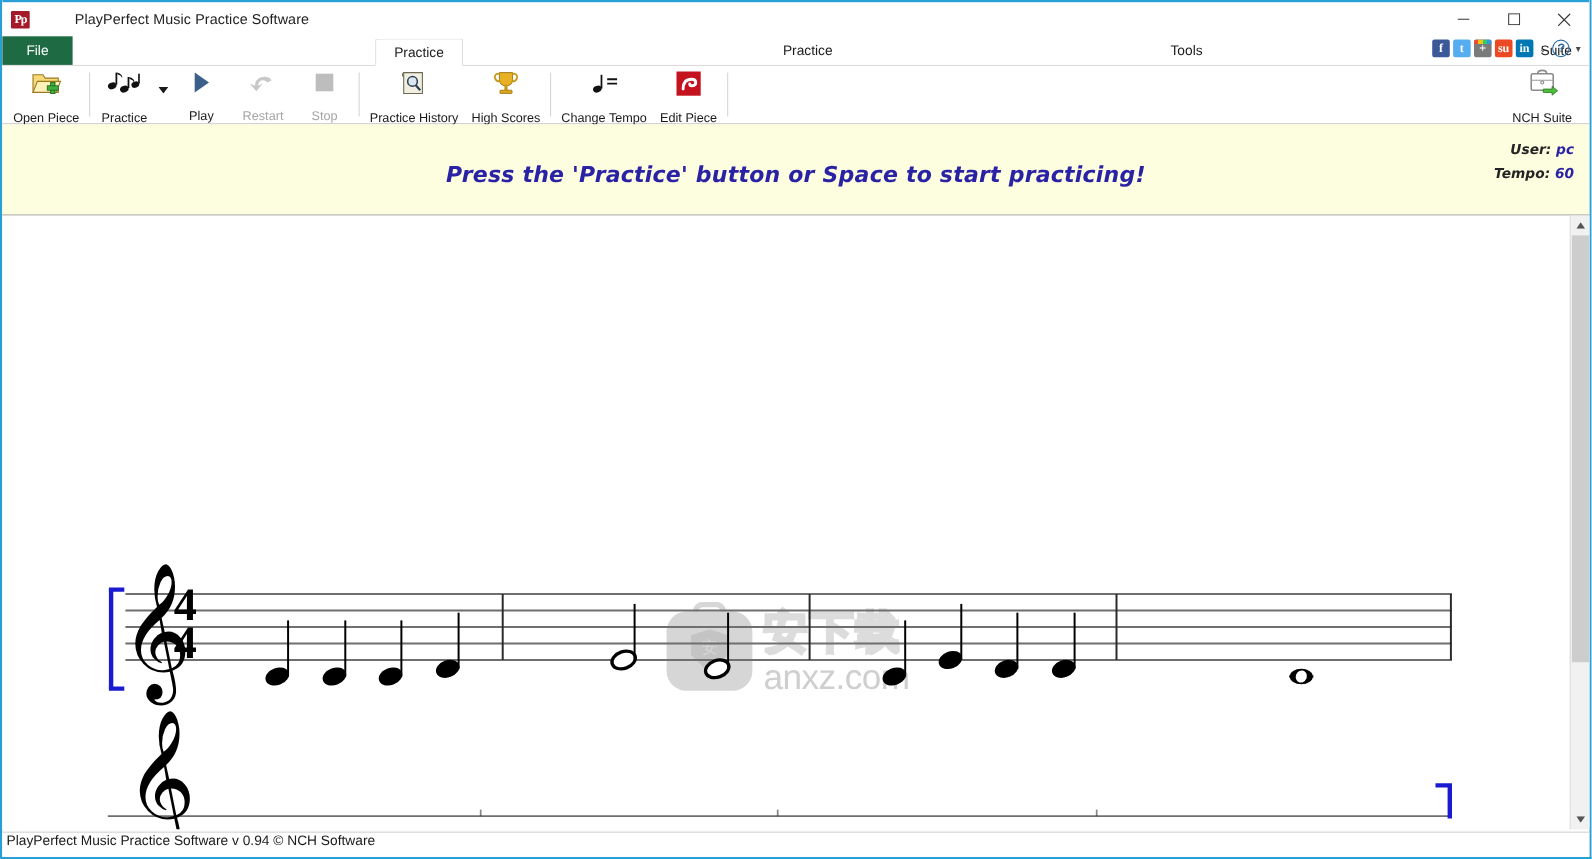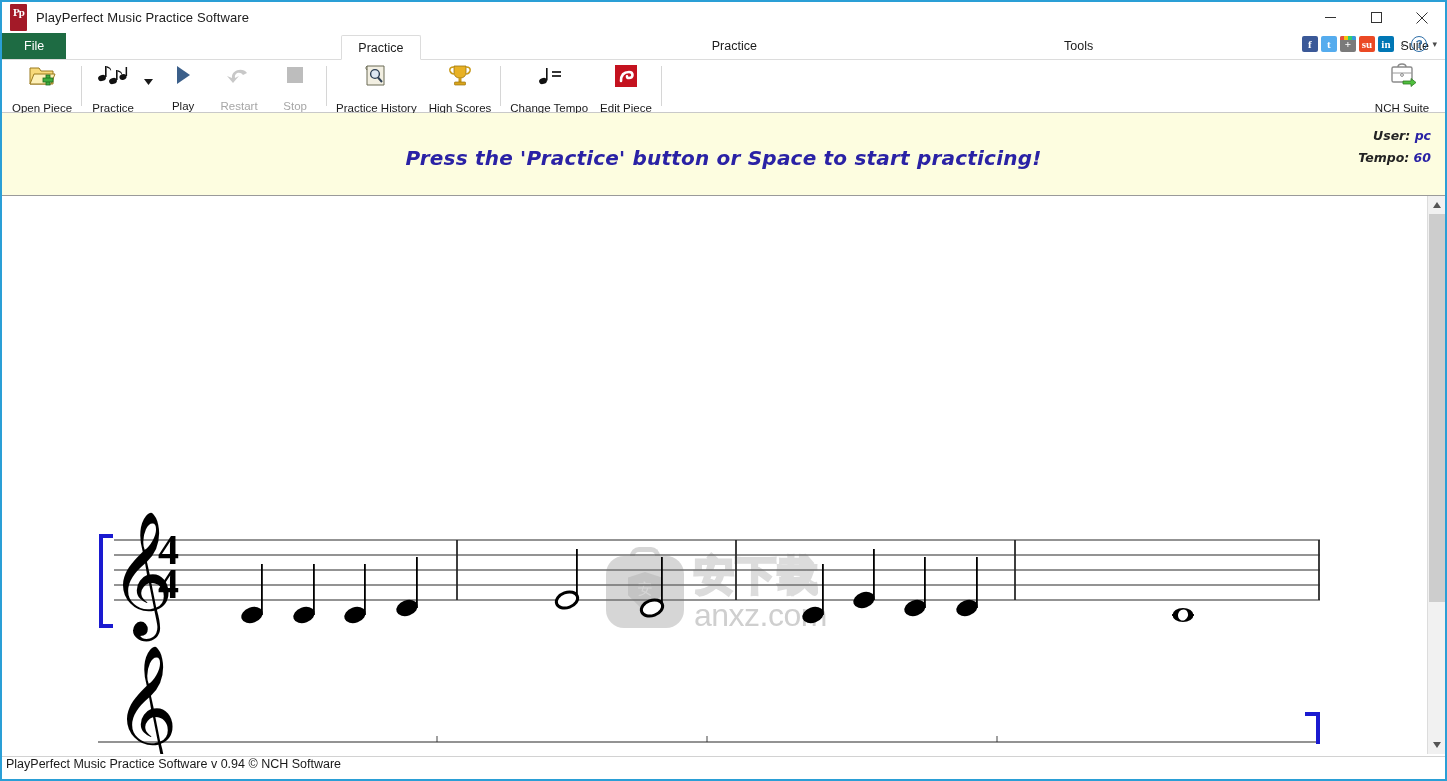--- a/index.html
+++ b/index.html
@@ -29,21 +29,21 @@
   .titlebar {
     position: relative;
     height: 31px;
     background: #ffffff;
     border-top: 2px solid #2a9fd6;
     display: flex;
     align-items: center;
   }
   .app-icon {
     width: 17px;
-    height: 27px;
+    height: 16px;
     margin-left: 8px;
     margin-right: 9px;
     background: #a31a28;
     border-radius: 1px;
     position: relative;
     flex: none;
   }
   .app-icon .glyph {
     position: absolute;
     inset: 0;
@@ -52,20 +52,21 @@
     font-size: 11px;
     font-weight: bold;
     line-height: 17px;
     text-align: center;
     letter-spacing: -1px;
   }
   .title-text {
     font-size: 13px;
     color: #202020;
     letter-spacing: 0.1px;
+    margin-left: 32px;
   }
   .win-controls {
     position: absolute;
     right: 0;
     top: 0;
     height: 31px;
     display: flex;
   }
   .win-btn {
     width: 46px;

